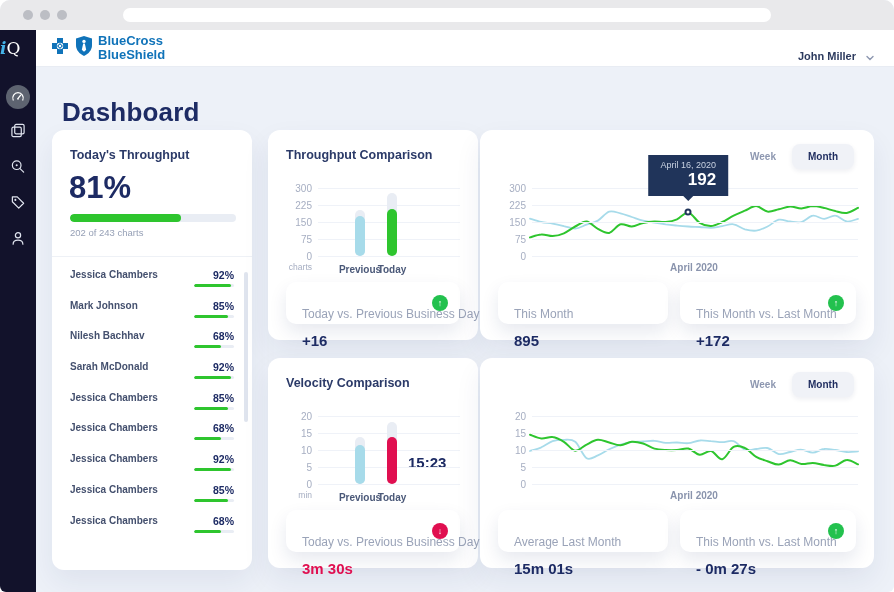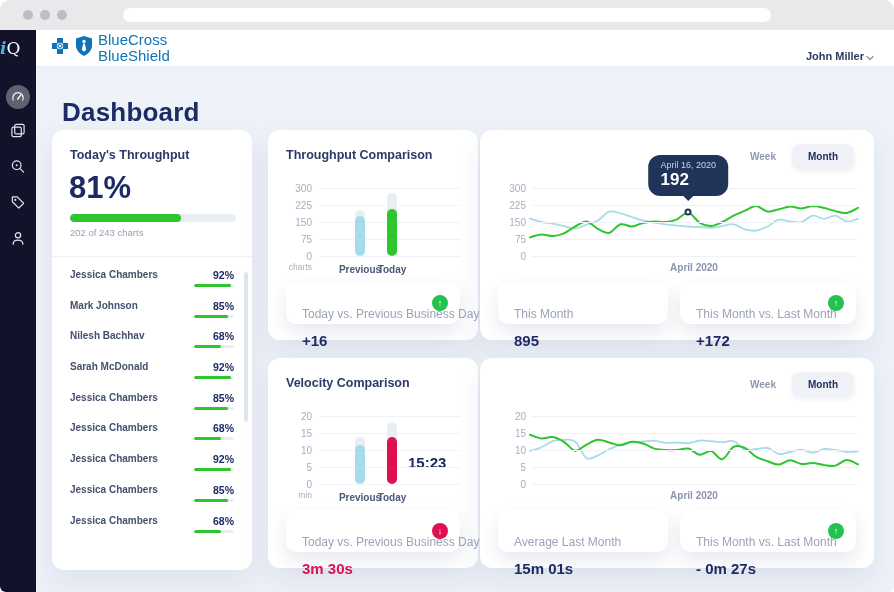--- a/index.html
+++ b/index.html
@@ -17,22 +17,22 @@
   .iq-logo{position:absolute;left:0;top:6px;width:15px;text-align:center;font-size:17px;line-height:24px;}
   .iq-i{color:#45b3e8;font-style:italic;font-weight:700;font-family:"DejaVu Serif",serif;}
   .iq-q{color:#fff;font-family:"DejaVu Serif",serif;}
   .side-ic{position:absolute;left:50%;transform:translateX(-50%);display:flex;align-items:center;justify-content:center;cursor:pointer;}
   .side-ic svg{display:block;}
   .ic-active{width:24px;height:24px;border-radius:50%;background:#5d6370;}
 
   
   .header{position:absolute;left:36px;right:0;top:30px;height:36px;background:#fff;box-shadow:0 1px 0 #e8ecf3;z-index:4;display:flex;align-items:center;}
   .brand{display:flex;align-items:center;gap:5px;margin-left:14px;}
-  .brand-text{font-size:15px;font-weight:400;color:#1073b9;line-height:1.08;}
-  .user-menu{position:absolute;right:20px;top:0;height:52px;display:flex;align-items:center;gap:2px;cursor:pointer;text-align:center;}
+  .brand-text{font-size:13px;font-weight:700;color:#1073b9;line-height:1.08;}
+  .user-menu{position:absolute;right:20px;top:0;height:52px;display:flex;align-items:center;gap:10px;cursor:pointer;text-align:center;}
   .user-name{font-size:11px;font-weight:700;color:#2c3a5e;}
 
   
   .page-title{position:absolute;left:62px;top:80px;font-size:26px;font-weight:700;color:#1d2b64;letter-spacing:.2px;}
   .card{position:absolute;background:#fff;border-radius:12px;box-shadow:0 12px 28px rgba(25,46,99,.07);}
   #card-today{left:52px;top:130px;width:200px;height:440px;}
   #card-tp-comp{left:268px;top:130px;width:210px;height:210px;}
   #card-tp-trend{left:480px;top:130px;width:394px;height:210px;}
   #card-vel-comp{left:268px;top:358px;width:210px;height:210px;}
   #card-vel-trend{left:480px;top:358px;width:394px;height:210px;}
@@ -68,21 +68,21 @@
   .annotation{position:absolute;left:122px;top:38px;font-size:15px;font-weight:800;color:#1d2b64;}
   .trend-svg{position:absolute;left:30px;top:0;width:328px;height:68px;overflow:visible;}
   .x-label{position:absolute;left:30px;top:74px;width:328px;text-align:center;font-size:10px;font-weight:600;color:#8a94ad;}
 
   
   .toggle{position:absolute;right:20px;top:14px;display:flex;align-items:center;gap:16px;}
   .tg-week{font-size:10px;font-weight:700;color:#8d97b0;cursor:pointer;}
   .tg-month{font-size:10px;font-weight:800;color:#1d2b5e;background:#f0f2f7;border-radius:8px;padding:7px 16px;box-shadow:0 2px 5px rgba(29,43,94,.08);cursor:pointer;}
 
   
-  .tooltip{position:absolute;transform:translateX(-50%);background:#20345a;border-radius:12px;padding:5px 12px 7px;text-align:left;white-space:nowrap;z-index:3;}
+  .tooltip{position:absolute;transform:translateX(-50%);background:#20345a;border-radius:0;padding:5px 12px 7px;text-align:right;white-space:nowrap;z-index:3;}
   .tooltip:after{content:"";position:absolute;left:50%;bottom:-12px;transform:translateX(-50%);border:7px solid transparent;border-top-color:#20345a;}
   .tt-date{font-size:9px;color:#c9d2e2;}
   .tt-value{font-size:17px;font-weight:800;color:#fff;line-height:1.15;}
   .marker{position:absolute;width:7px;height:7px;border-radius:50%;background:#fff;border:2px solid #20345a;transform:translate(-50%,-50%);z-index:2;}
 
   
   .stat-pill{position:absolute;top:152px;height:42px;background:#fff;border-radius:10px;box-shadow:0 8px 18px rgba(24,44,98,.10);}
   .sp-value{position:absolute;left:16px;top:6px;font-size:15px;font-weight:800;color:#1d2b64;margin-top:44px;}
   .sp-value.neg{color:#e00f50;}
   .sp-caption{position:absolute;left:16px;top:25px;font-size:12px;color:#9aa3b8;white-space:nowrap;}

